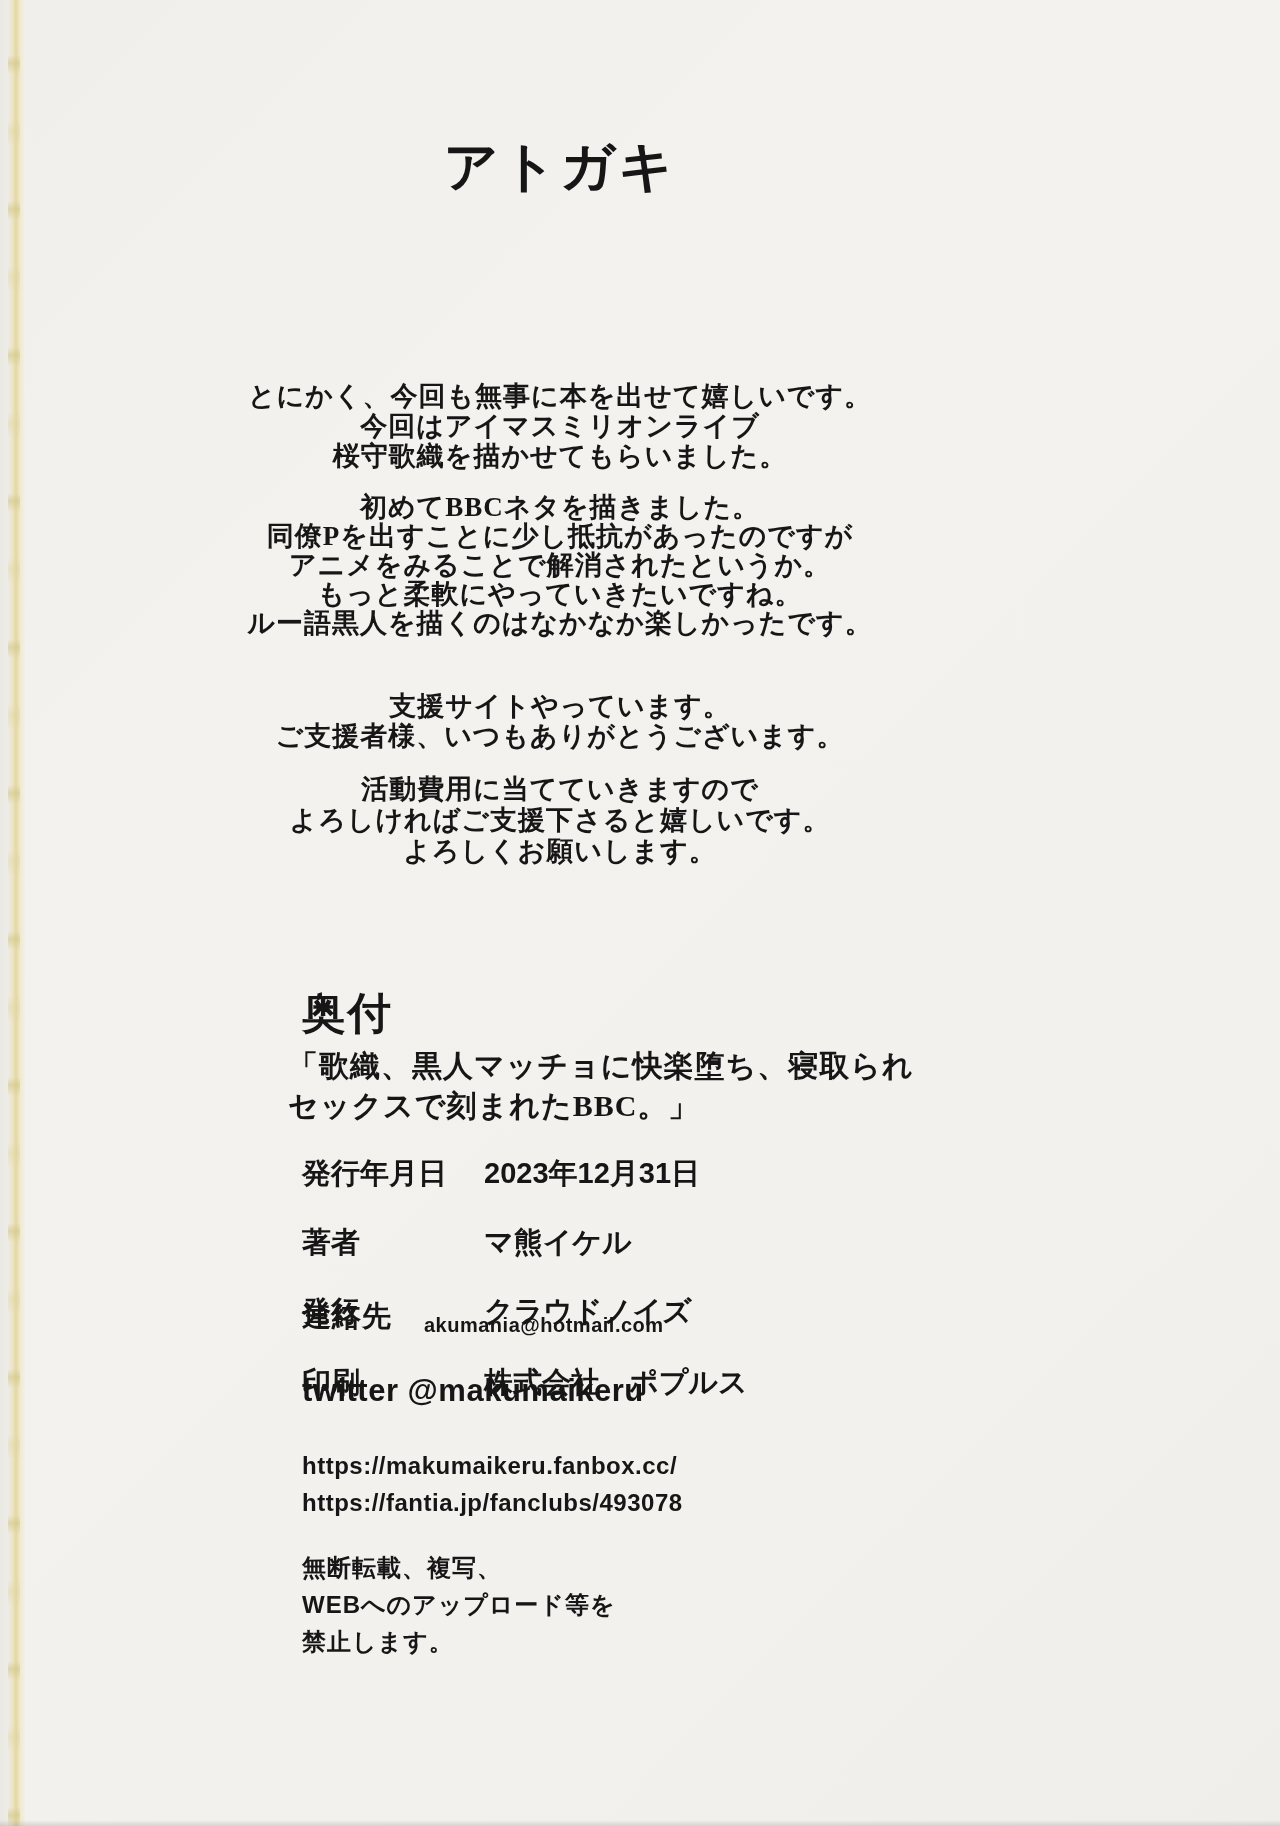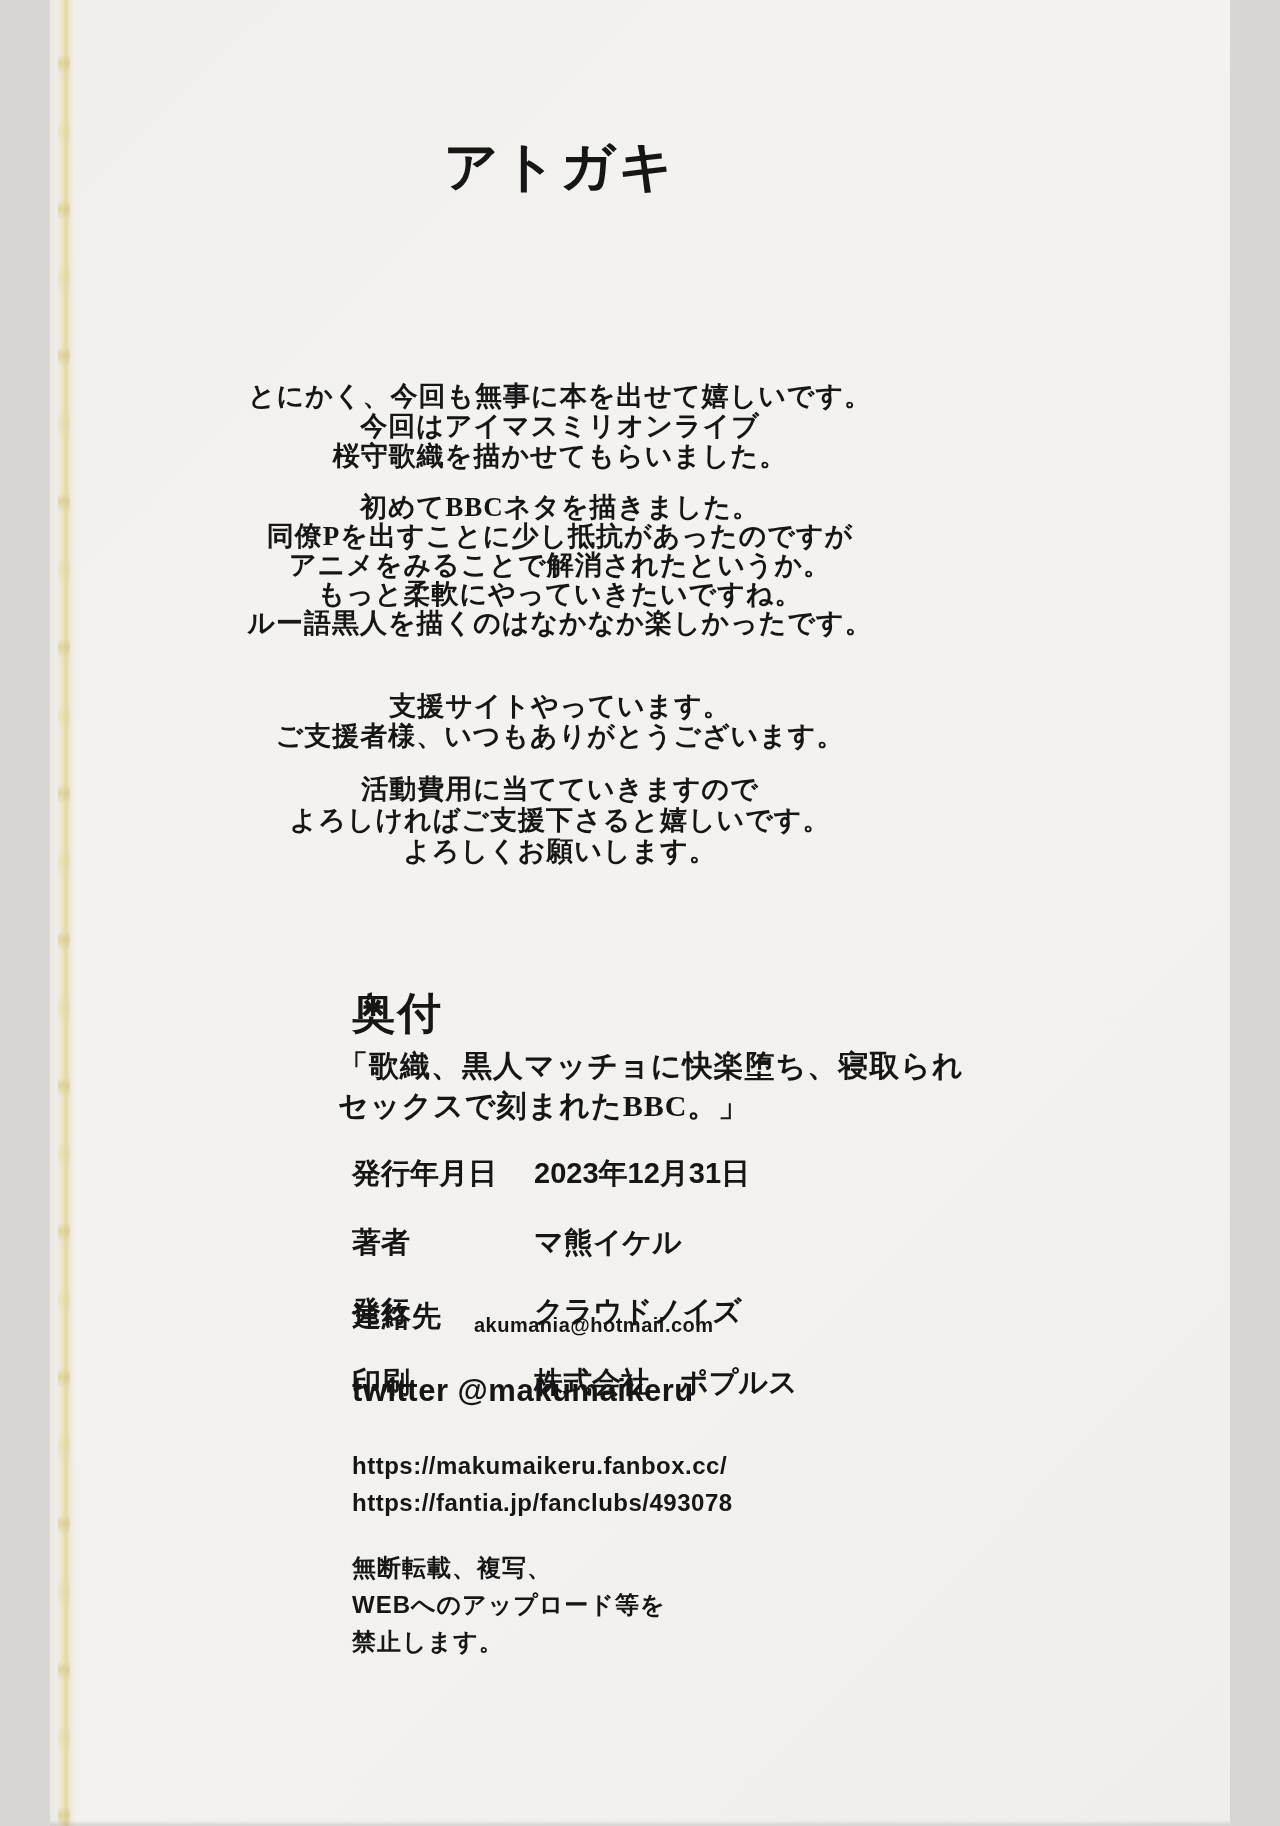--- a/index.html
+++ b/index.html
@@ -2,21 +2,21 @@
 <html><head>
 <meta charset="utf-8">
 <style>
   html, body {
     margin: 0;
     padding: 0;
     background: #d8d6d2;
   }
   .page {
     position: relative;
-    width: 1180px;
+    width: 1280px;
     height: 1826px;
     margin: 0 auto;
     background: #f2f1ee;
     background: linear-gradient(135deg, #f0efec 0%, #f3f2ef 30%, #f2f1ee 70%, #efeeeb 100%);
     overflow: hidden;
     color: #161616;
   }
 
   
   .torn-edge {

